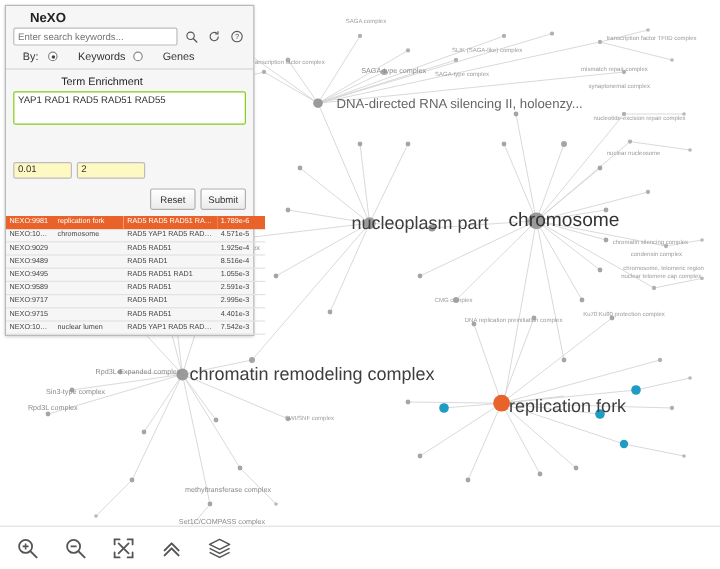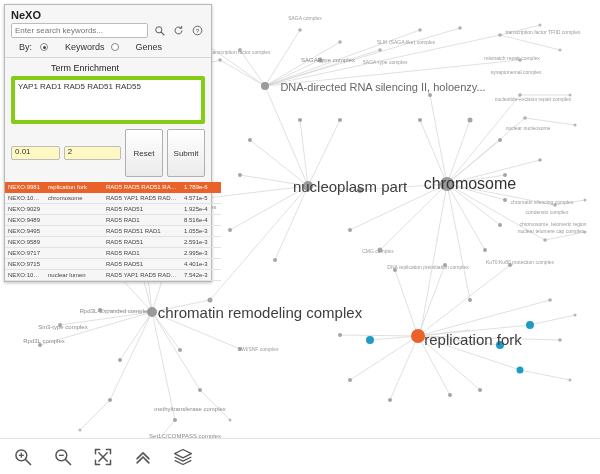--- a/index.html
+++ b/index.html
@@ -59,21 +59,21 @@
     left: 4px;
     top: 4px;
     width: 206px;
     background: #f6f6f6;
     border: 1px solid #b9b9b9;
     box-shadow: 0 1px 3px rgba(0,0,0,0.25);
     font-size: 9px;
     color: #333;
   }
   #panel-title {
-    padding: 4px 6px 2px 6px;
+    padding: 4px 6px 2px 20px;
     font-size: 11px;
     font-weight: bold;
     color: #222;
   }
   .search-row {
     display: flex;
     align-items: center;
     padding: 0 6px 4px 6px;
     gap: 4px;
   }
@@ -132,22 +132,22 @@
     margin: 0;
   }
   .section-title {
     padding: 5px 6px 3px 6px;
     font-size: 9px;
     color: #222;
     margin-left: 40px;
   }
   .textarea {
     margin: 0 6px 5px 6px;
-    height: 48px;
-    border: 4px solid #84cc16;
+    height: 28px;
+    border: 1px solid #84cc16;
     background: #ffffff;
     font-size: 8px;
     color: #333;
     padding: 2px 3px;
     box-sizing: border-box;
     overflow: hidden;
     border-radius: 2px;
   }
   .params-row {
     display: flex;
@@ -171,22 +171,23 @@
     height: 14px;
     min-width: 28px;
     border: 1px solid #b0b0b0;
     background: linear-gradient(#ffffff, #ebebeb);
     font-size: 8px;
     color: #333;
     border-radius: 2px;
     display: inline-flex;
     align-items: center;
     justify-content: center;
-    padding: 16px 4px;
+    padding: 1px 4px;
     cursor: pointer;
+    margin-top: 48px;
   }
   table.results {
     width: 100%;
     border-collapse: collapse;
     font-size: 6px;
     color: #444;
     table-layout: fixed;
   }
   table.results td {
     padding: 2px 3px;

